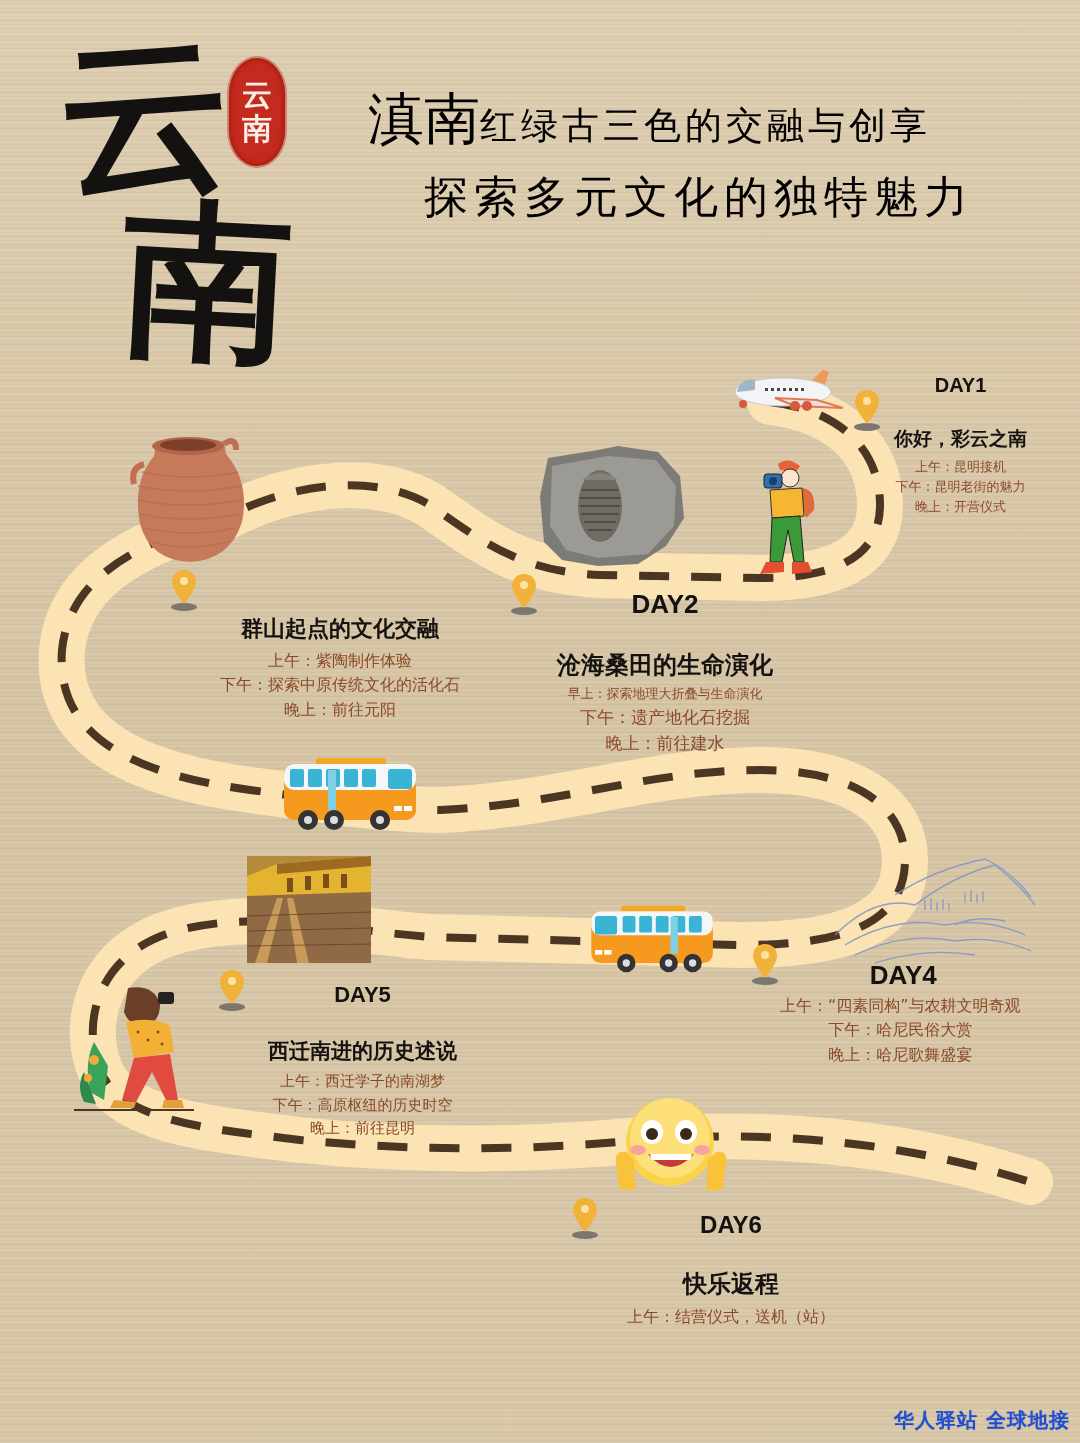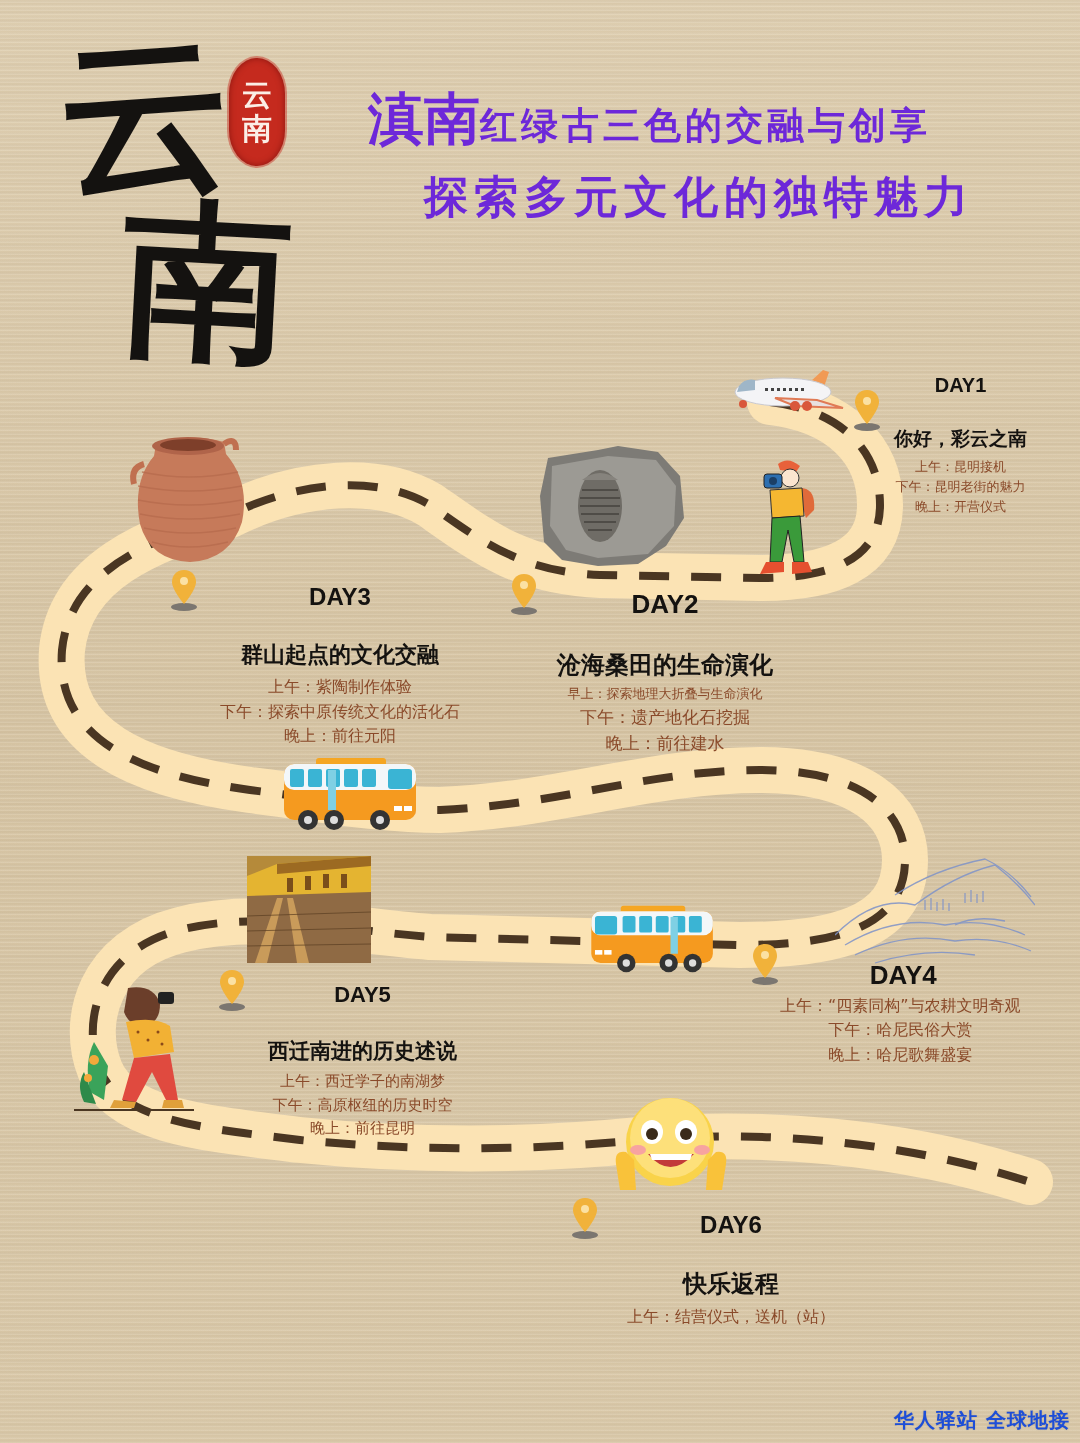--- a/index.html
+++ b/index.html
@@ -35,21 +35,21 @@
     box-shadow: 0 0 0 2px rgba(197,42,30,0.45), inset 0 0 6px rgba(80,0,0,0.5);
     display: flex; flex-direction: column; align-items: center; justify-content: center;
     color: #fbeee6;
     font-family: "DejaVu Serif", serif;
     font-weight: bold; font-size: 30px; line-height: 1.12;
   }
 
   .headline {
     position: absolute; left: 368px; top: 82px;
     font-family: "DejaVu Serif", "Liberation Serif", serif;
-    font-weight: 700; color: #6d28d9;
+    font-weight: 400; color: #000000;
     white-space: nowrap;
   }
   .headline .l1 { font-size: 37px; letter-spacing: 4px; }
   .headline .l1 .lead { font-size: 56px; letter-spacing: 0; }
   .headline .l2 { font-size: 44px; letter-spacing: 6px; margin-top: 10px; margin-left: 56px; }
 
   
   svg.road { position: absolute; left: 0; top: 0; }
 
   
@@ -317,21 +317,20 @@
     <div style="font-size:17px">晚上：前往建水</div>
   </div>
 </div>
 
 <svg class="pin" style="left:169px;top:568px" viewBox="0 0 30 44">
   <ellipse cx="15" cy="39" rx="13" ry="4" fill="#7b7670"></ellipse>
   <path d="M15 2 C7 2 3 8 3 14 C3 22 15 36 15 36 C15 36 27 22 27 14 C27 8 23 2 15 2 Z" fill="#f1b23a"></path>
   <circle cx="15" cy="13" r="4" fill="#fbe1a3"></circle>
 </svg>
 <div class="day" style="left:220px;top:584px">
-  <div class="dlabel" style="font-size:24px">DAY3</div>
   <div class="dtitle" style="font-size:22px">群山起点的文化交融</div>
   <div class="items" style="margin-top:6px">
     <div style="font-size:16px">上午：紫陶制作体验</div>
     <div style="font-size:16px">下午：探索中原传统文化的活化石</div>
     <div style="font-size:16px">晚上：前往元阳</div>
   </div>
 </div>
 
 <svg class="pin" style="left:750px;top:942px" viewBox="0 0 30 44">
   <ellipse cx="15" cy="39" rx="13" ry="4" fill="#7b7670"></ellipse>

